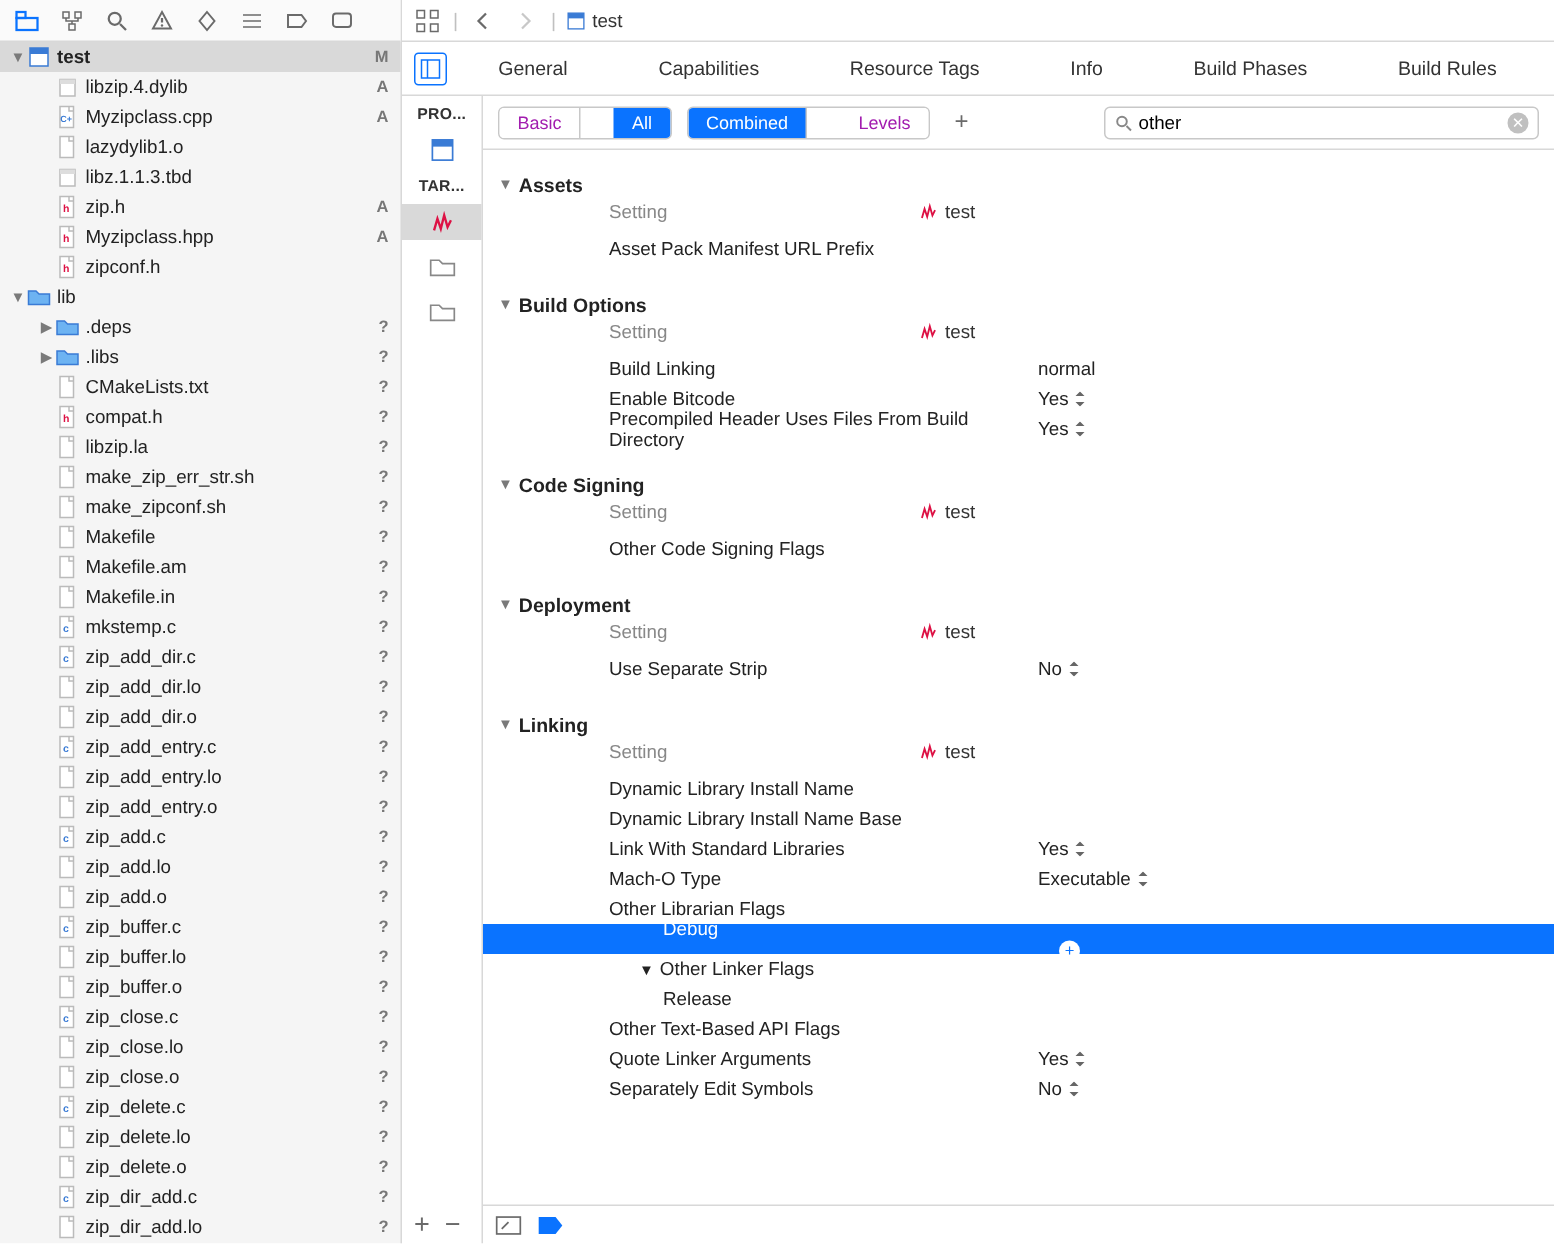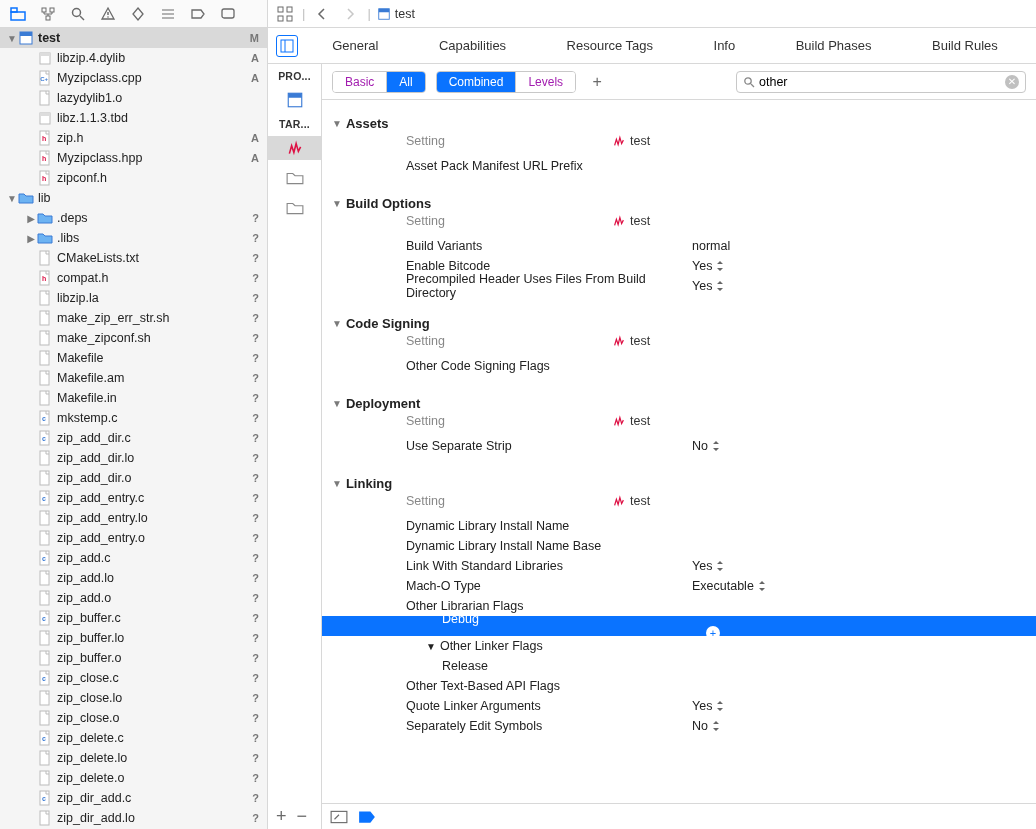--- a/index.html
+++ b/index.html
@@ -42,21 +42,21 @@
 .main { flex: 1; display: flex; min-height: 0; }
 .target-col { width: 54px; border-right: 1px solid #d8d8d8; display: flex; flex-direction: column; align-items: center; padding-top: 6px; gap: 6px; font-size: 10.5px; color: #333; }
 .target-col .hdr { font-weight: 600; letter-spacing: .2px; }
 .target-col .ticon { width: 24px; height: 24px; display: flex; align-items: center; justify-content: center; }
 .target-col .sel { background: #d9d9d9; width: 100%; text-align: center; padding: 2px 0; }
 
 .settings { flex: 1; display: flex; flex-direction: column; min-width: 0; }
 .filter-bar { height: 36px; display: flex; align-items: center; padding: 0 10px; gap: 10px; border-bottom: 1px solid #d8d8d8; }
 .seg { display: inline-flex; border: 1px solid #c8c8c8; border-radius: 4px; overflow: hidden; height: 22px; }
 .seg .seg-b { padding: 0 12px; display: flex; align-items: center; font-size: 12px; color: #a21caf; cursor: pointer; background: #fff; border-right: 1px solid #c8c8c8; }
-.seg .seg-b:last-child { border-right: none; }
+.seg .seg-b:last-child { border-right: none; margin-left: 22px; }
 .seg .seg-b.on { background: #0a73ff; color: #fff; }
 .plus-b { width: 22px; height: 22px; display: flex; align-items: center; justify-content: center; color: #6a6a6a; cursor: pointer; font-size: 16px; }
 .search-box { margin-left: auto; display: flex; align-items: center; border: 1px solid #c8c8c8; border-radius: 4px; height: 22px; padding: 0 6px; gap: 4px; width: 290px; }
 .search-box input { border: none; outline: none; flex: 1; font-size: 12.5px; background: transparent; }
 .clear-x { width: 14px; height: 14px; border-radius: 50%; background: #c0c0c0; color: #fff; display: flex; align-items: center; justify-content: center; font-size: 10px; cursor: pointer; }
 
 .settings-body { flex: 1; overflow-y: auto; padding: 6px 0 12px 0; }
 .section { margin: 6px 0 16px 0; }
 .sec-title { display: flex; align-items: center; gap: 4px; font-weight: 600; font-size: 13px; padding-left: 10px; height: 22px; }
 .sec-title .arr { font-size: 10px; color: #7a7a7a; }
@@ -722,21 +722,21 @@
                 <span class="arr">▼</span>
                 <span>Build Options</span>
               </div>
               <div class="sec-head">
                 <div class="col-set">Setting</div>
                 <div class="col-val"><svg viewBox="0 0 16 16" width="14" height="14">
                     <path d="M3 13 L5 6 L7 12 L9 4 L11 11 L13 7" fill="none" stroke="#d14" stroke-width="1.4"></path>
                   </svg> test</div>
               </div>
               <div class="setting-row">
-                <div class="rlabel">Build Variants</div>
+                <div class="rlabel">Build Linking</div>
                 <div class="rvalue">normal</div>
               </div>
               <div class="setting-row">
                 <div class="rlabel">Enable Bitcode</div>
                 <div class="rvalue">Yes <span class="stepper">
                     <svg width="8" height="10" viewBox="0 0 8 10">
                       <path d="M4 0 L7 3 H1 Z M4 10 L1 7 H7 Z" fill="#666"></path>
                     </svg>
                   </span></div>
               </div>

